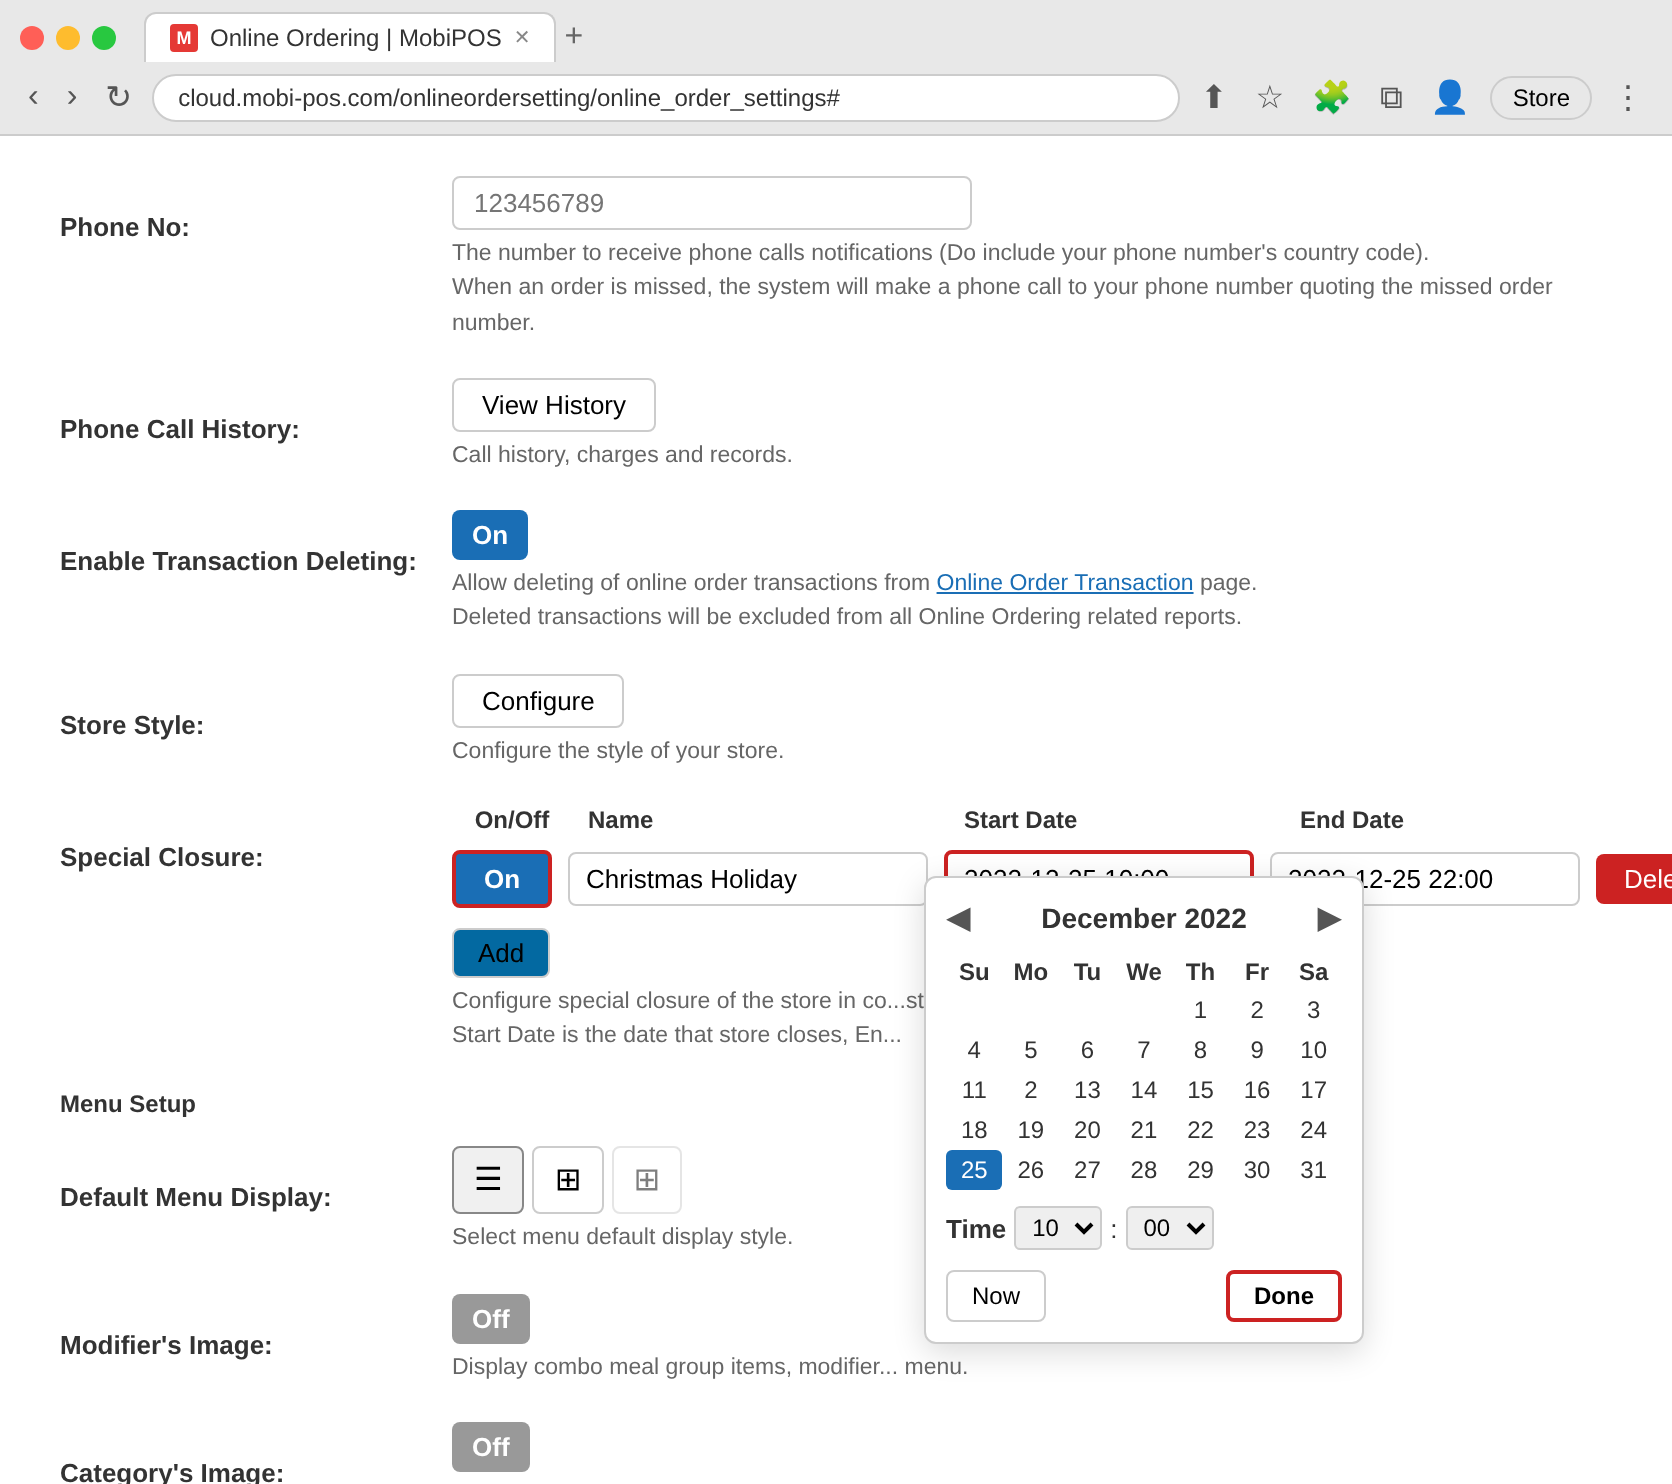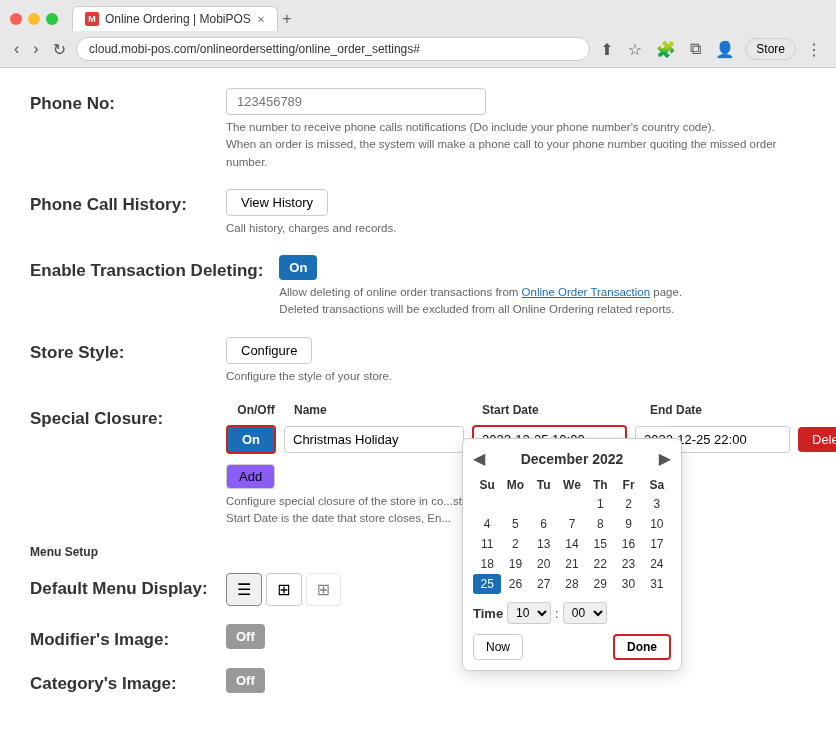--- a/index.html
+++ b/index.html
@@ -79,23 +79,24 @@
     }
     .form-row {
       display: flex;
       align-items: flex-start;
       margin-bottom: 18px;
       gap: 16px;
     }
     .form-label {
       min-width: 180px;
       font-weight: 600;
-      font-size: 17px;
+      font-size: 13px;
       padding-top: 6px;
       flex-shrink: 0;
+      margin-top: 12px;
     }
     .form-content {
       flex: 1;
     }
     .text-input {
       border: 1px solid #ccc;
       border-radius: 4px;
       padding: 5px 10px;
       font-size: 13px;
       width: 260px;
@@ -188,21 +189,21 @@
     .delete-btn {
       background: #cc2222;
       color: white;
       border: none;
       border-radius: 4px;
       padding: 5px 14px;
       font-size: 13px;
       cursor: pointer;
     }
     .add-btn {
-      background: #8b5cf6;
+      background: #0369a1;
       border: 1px solid #ccc;
       border-radius: 4px;
       padding: 4px 12px;
       font-size: 13px;
       cursor: pointer;
       margin-top: 4px;
     }
     
     .calendar-popup {
       position: absolute;
@@ -498,27 +499,31 @@
     <div class="section-title">Menu Setup</div>
 
     <div class="form-row">
       <div class="form-label">Default Menu Display:</div>
       <div class="form-content">
         <div class="display-options">
           <button class="display-opt active">☰</button>
           <button class="display-opt">⊞</button>
           <button class="display-opt" style="opacity:0.5">⊞</button>
         </div>
+        <div class="hint-text">Select menu default display style.</div>
       </div>
     </div>
 
     <div class="form-row">
       <div class="form-label">Modifier's Image:</div>
       <div class="form-content">
         <button class="toggle-off">Off</button>
+        <div class="hint-text">
+          <span>Display combo meal group items, modifier</span>... <span>menu.</span>
+        </div>
       </div>
     </div>
 
     <div class="form-row">
       <div class="form-label">Category's Image:</div>
       <div class="form-content">
         <button class="toggle-off">Off</button>
         
       </div>
     </div>

